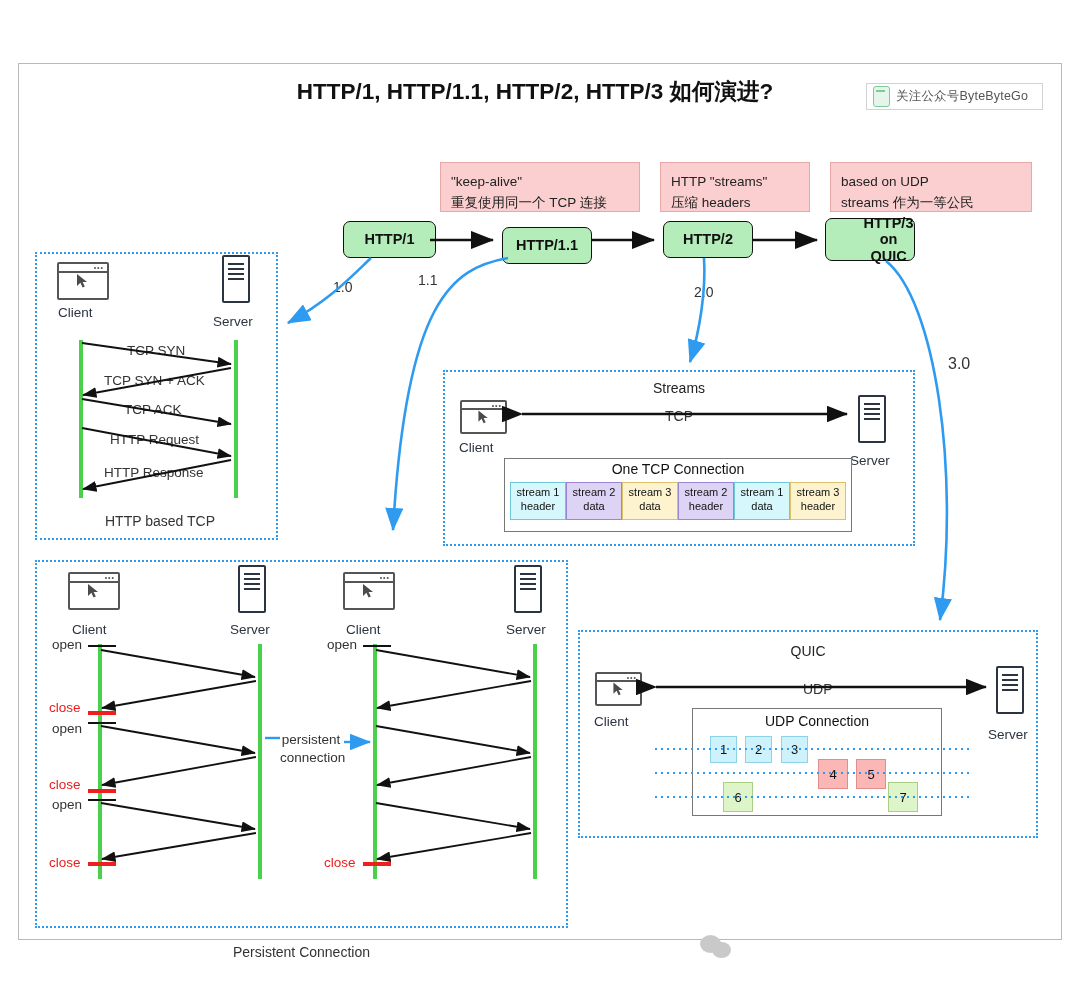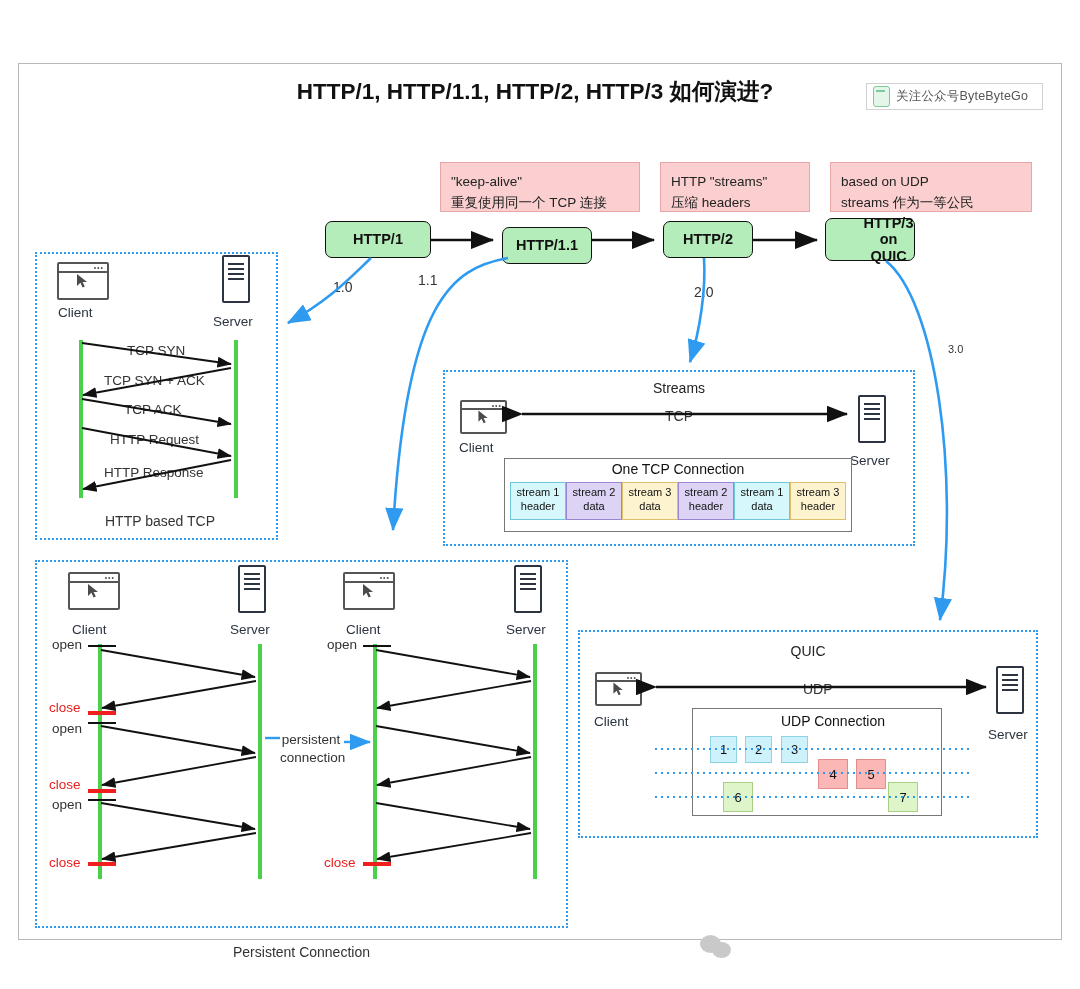--- a/index.html
+++ b/index.html
@@ -88,38 +88,38 @@
 </div>
 <div class="note" style="left:660px;top:162px;width:150px;height:50px;">
   <div>HTTP "streams"</div>
   <div>压缩 headers</div>
 </div>
 <div class="note" style="left:830px;top:162px;width:202px;height:50px;">
   <div>based on UDP</div>
   <div>streams 作为一等公民</div>
 </div>
 
-<div class="fbox" style="left:325px;top:221px;width:106px;height:37px;">
+<div class="fbox" style="left:343px;top:221px;width:93px;height:37px;">
   <span>HTTP/1</span>
 </div>
 <div class="fbox" style="left:502px;top:221px;width:90px;height:37px;margin-top:6px;">
   <span>HTTP/1.1</span>
 </div>
 <div class="fbox" style="left:663px;top:221px;width:90px;height:37px;">
   <span>HTTP/2</span>
 </div>
 <div class="fbox" style="left:825px;top:218px;width:90px;height:43px;flex-direction:column;padding-left:37px;">
   <span>HTTP/3 on</span>
   <span>QUIC</span>
 </div>
 
 <div class="cap" style="left:333px;top:279px;font-size:14px;">1.0</div>
 <div class="cap" style="left:418px;top:272px;font-size:14px;">1.1</div>
 <div class="cap" style="left:694px;top:284px;font-size:14px;">2.0</div>
-<div class="cap" style="left:948px;top:343px;font-size:11px;">3.0</div>
+<div class="cap" style="left:948px;top:355px;font-size:16px;">3.0</div>
 
 <div class="panel" style="left:35px;top:252px;width:243px;height:288px;"></div>
 <div class="client-ico" style="left:57px;top:262px;width:52px;height:38px;">
   <div class="bar"></div>
     <div class="dots">•••</div>
   <div class="cur">
     <svg width="14" height="16" viewBox="0 0 14 16">
         <path d="M1 1 L1 13 L4.4 9.8 L6.6 14.6 L8.8 13.6 L6.6 9 L11 9 Z" fill="#4b4b4b"></path>
       </svg>
   </div>
@@ -259,21 +259,21 @@
 <div class="cap cap-dark" style="left:594px;top:714px;">Client</div>
 <div class="server-ico" style="left:996px;top:666px;width:28px;height:48px;">
   <i style="top:6px"></i>
     <i style="top:11px"></i>
     <i style="top:16px"></i>
     <i style="top:21px"></i>
 </div>
 <div class="cap cap-dark" style="left:988px;top:727px;">Server</div>
 <div class="cap" style="left:800px;top:681px;font-size:14px;background:#fff;padding:0 3px;">UDP</div>
 <div class="inner-box" style="left:692px;top:708px;width:250px;height:108px;"></div>
-<div class="inner-title" style="left:692px;top:713px;width:250px;padding-left:16px;">UDP Connection</div>
+<div class="inner-title" style="left:692px;top:713px;width:250px;">UDP Connection</div>
 <div class="qcell q-cyan" style="left:710px;top:736px;width:27px;height:27px;">
     <span>1</span>
   </div>
 <div class="qcell q-cyan" style="left:745px;top:736px;width:27px;height:27px;">
     <span>2</span>
   </div>
 <div class="qcell q-cyan" style="left:781px;top:736px;width:27px;height:27px;">
     <span>3</span>
   </div>
 <div class="qcell q-red" style="left:818px;top:759px;width:30px;height:30px;">

